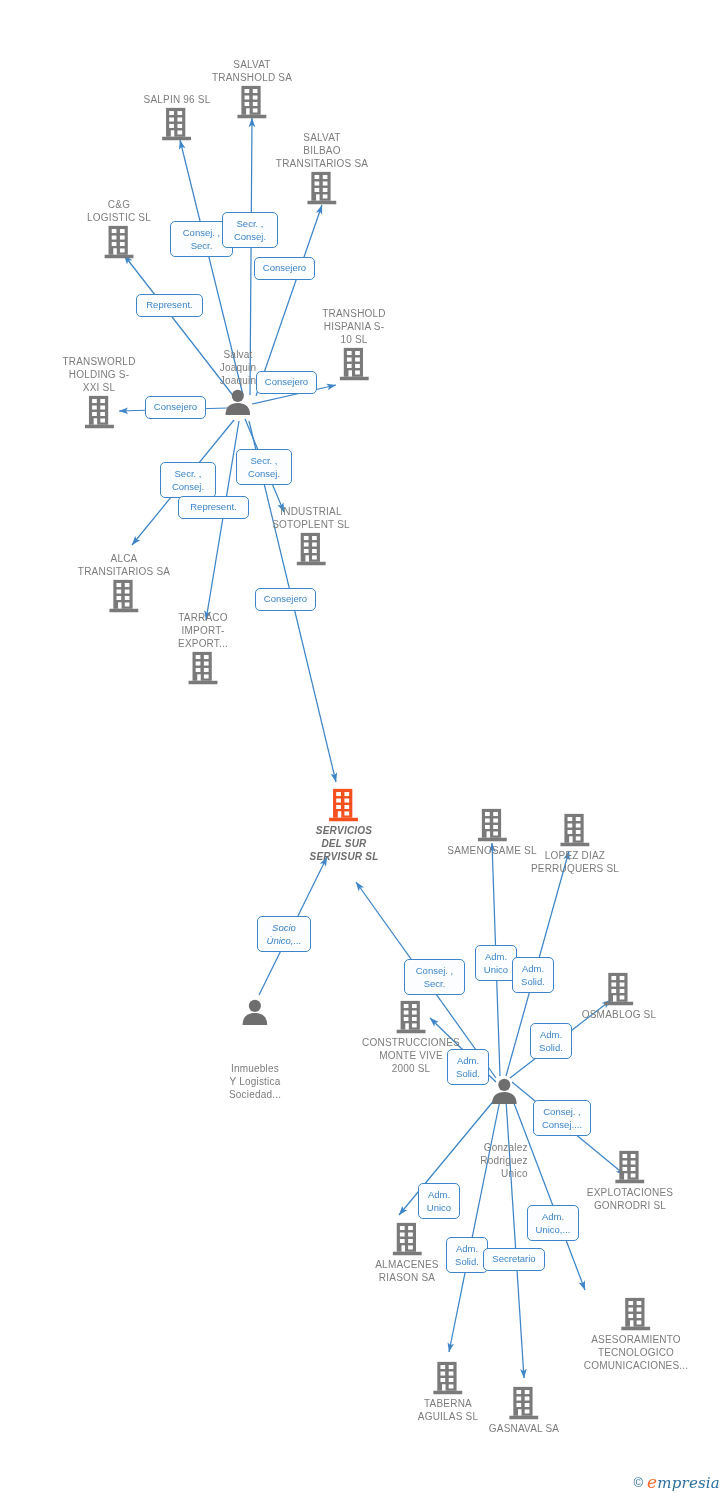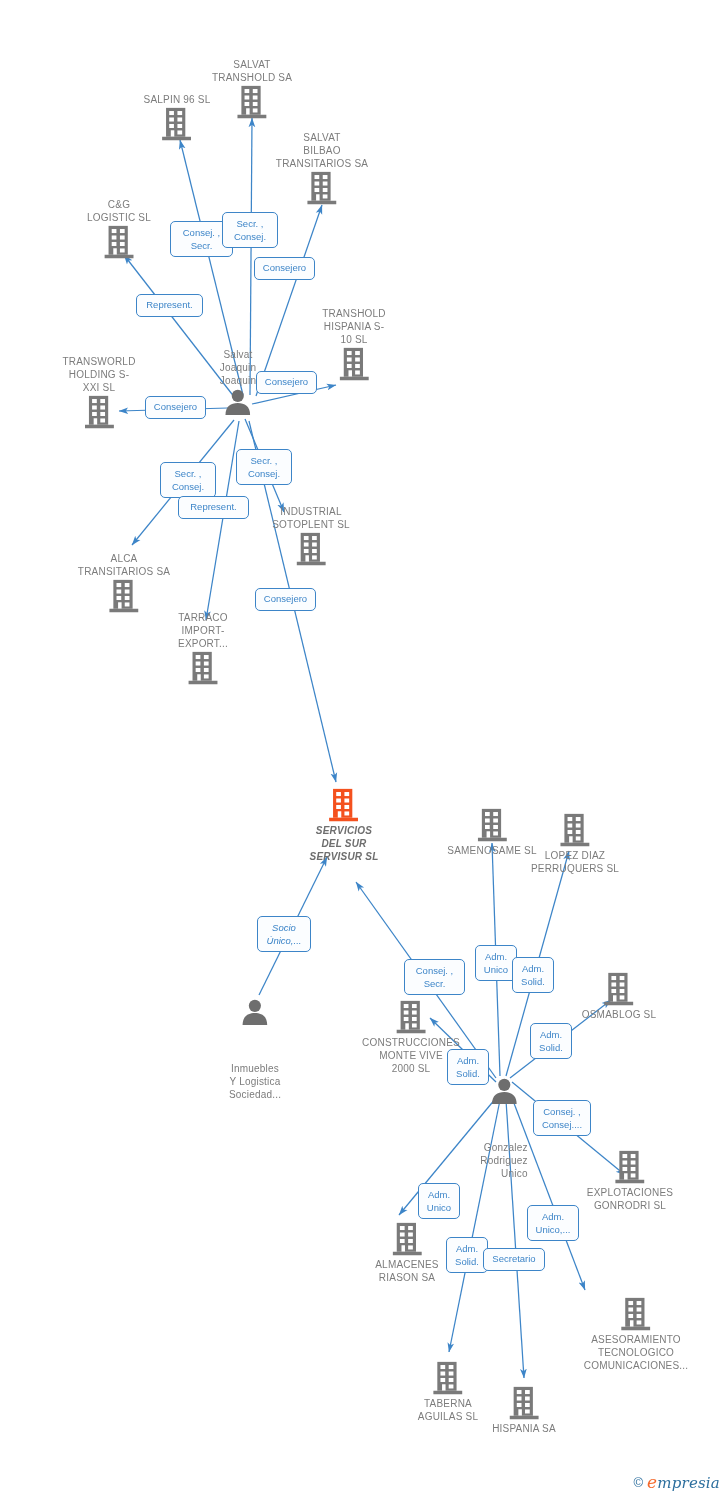--- a/index.html
+++ b/index.html
@@ -372,21 +372,21 @@
           <rect x="8.6" y="4.6" width="5.4" height="4.6" fill="#fff"></rect>
           <rect x="18" y="4.6" width="5.4" height="4.6" fill="#fff"></rect>
           <rect x="8.6" y="12" width="5.4" height="4.6" fill="#fff"></rect>
           <rect x="18" y="12" width="5.4" height="4.6" fill="#fff"></rect>
           <rect x="8.6" y="19.4" width="5.4" height="4.6" fill="#fff"></rect>
           <rect x="18" y="19.4" width="5.4" height="4.6" fill="#fff"></rect>
           <rect x="10.4" y="26.6" width="4" height="7.4" fill="#fff"></rect>
           <rect x="18" y="26.8" width="5.4" height="4.6" fill="#fff"></rect>
           <rect x="0.5" y="34" width="33" height="4" fill="#7a7a7a"></rect>
         </svg>
-        <span class="nlabel"><span>HISPANIA SA</span></span>
+        <span class="nlabel"><span>GASNAVAL SA</span></span>
       </div>
     </div>
 
   <div id="chip-layer">
       <div class="chip two" style="left: 170px; top: 221px; min-width: 63px;"><span>Consej. ,</span><br><span>Secr.</span></div>
       <div class="chip two" style="left: 222px; top: 212px; min-width: 56px;"><span>Secr. ,</span><br><span>Consej.</span></div>
       <div class="chip" style="left: 254px; top: 257px; min-width: 61px;"><span>Consejero</span></div>
       <div class="chip" style="left: 136px; top: 294px; min-width: 67px;"><span>Represent.</span></div>
       <div class="chip" style="left: 256px; top: 371px; min-width: 61px;"><span>Consejero</span></div>
       <div class="chip" style="left: 145px; top: 396px; min-width: 61px;"><span>Consejero</span></div>

